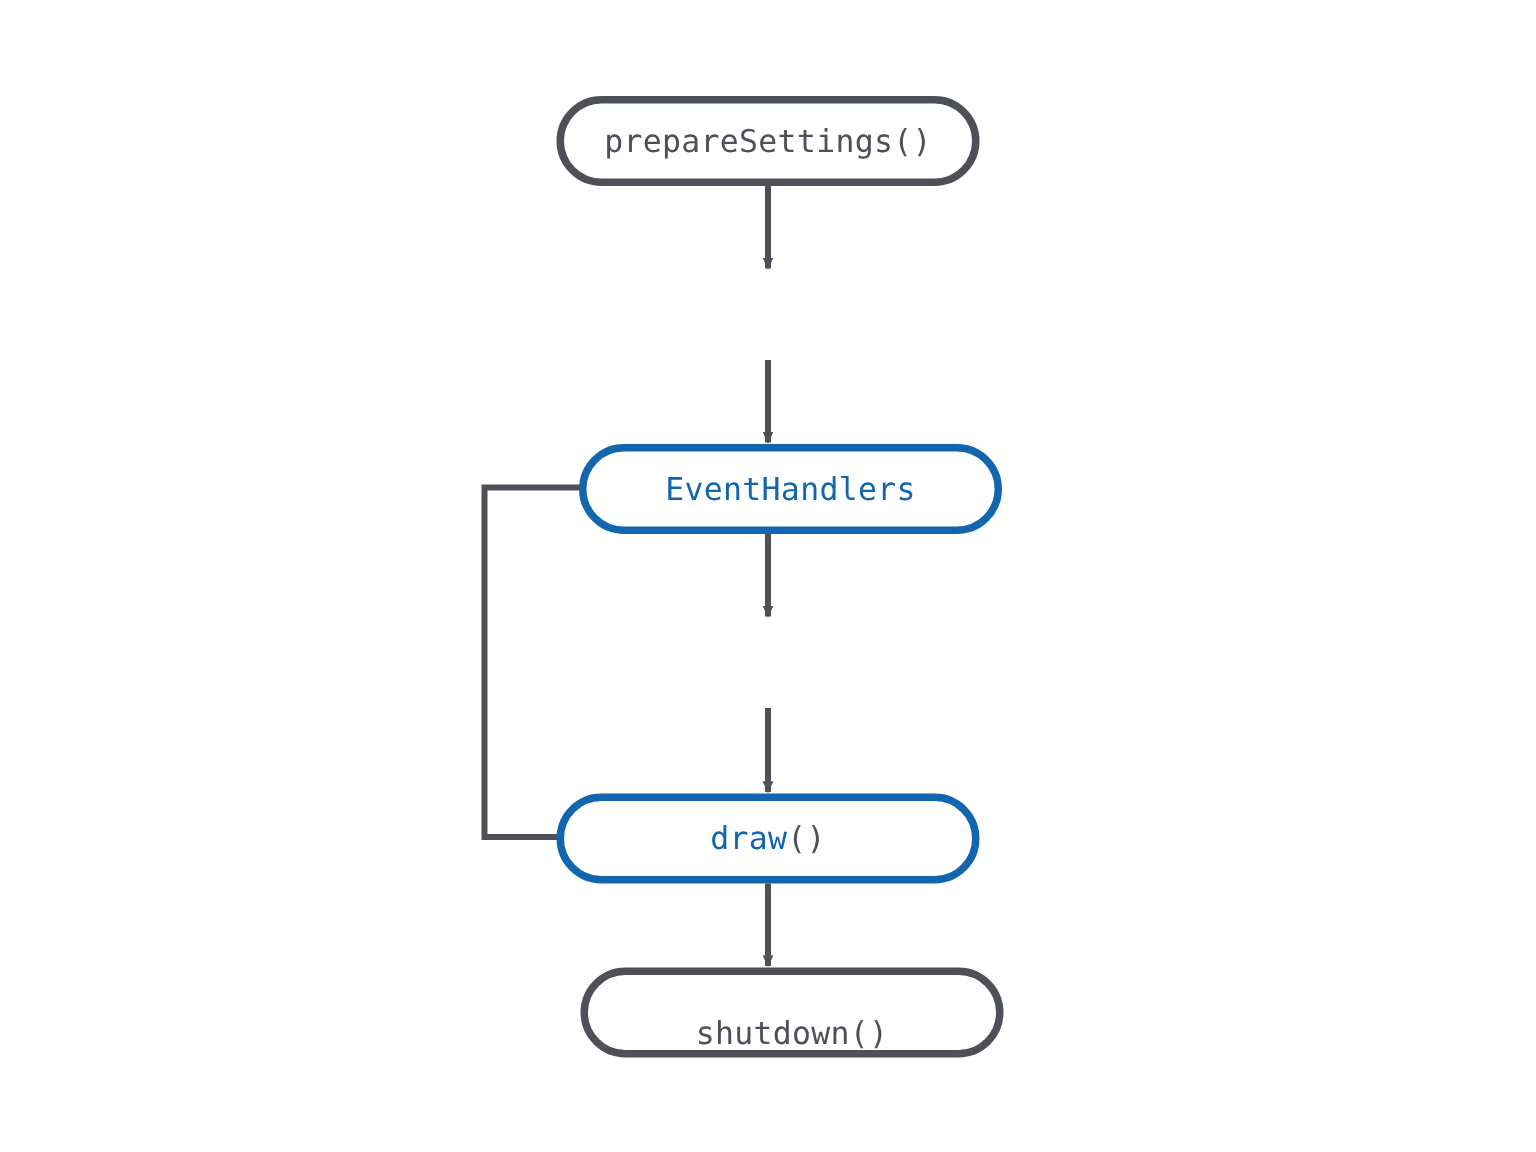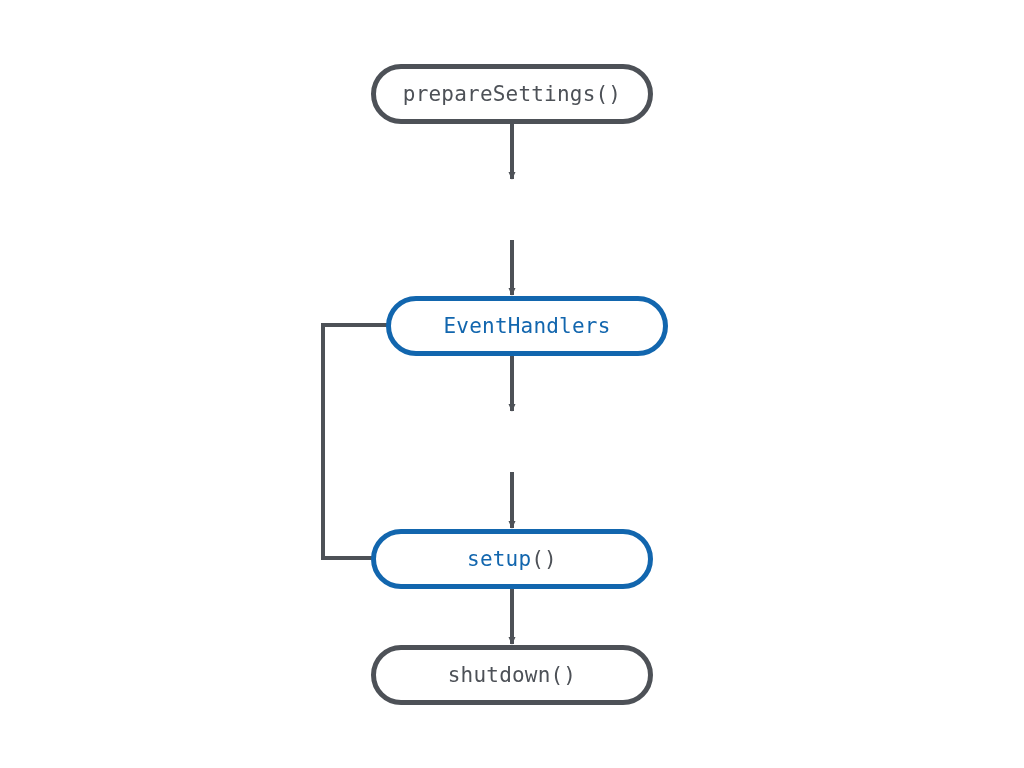--- a/index.html
+++ b/index.html
@@ -90,20 +90,20 @@
     <span class="node-label">prepareSettings()</span>
   </div>
 
 
   <div class="node blue" style="left:386px; top:296px; width:282px; height:60px;">
     <span class="node-label">EventHandlers</span>
   </div>
 
 
   <div class="node blue" style="left:371px; top:529px; width:282px; height:60px;">
-    <span class="node-label"><span>setup</span><span class="paren">()</span></span>
+    <span class="node-label"><span>draw</span><span class="paren">()</span></span>
   </div>
 
-  <div class="node gray" style="left:371px; top:645px; width:282px; height:60px;">
+  <div class="node gray" style="left:387px; top:645px; width:282px; height:60px;align-items:flex-end;">
     <span class="node-label">shutdown()</span>
   </div>
 
 </div>
 
 </body></html>

